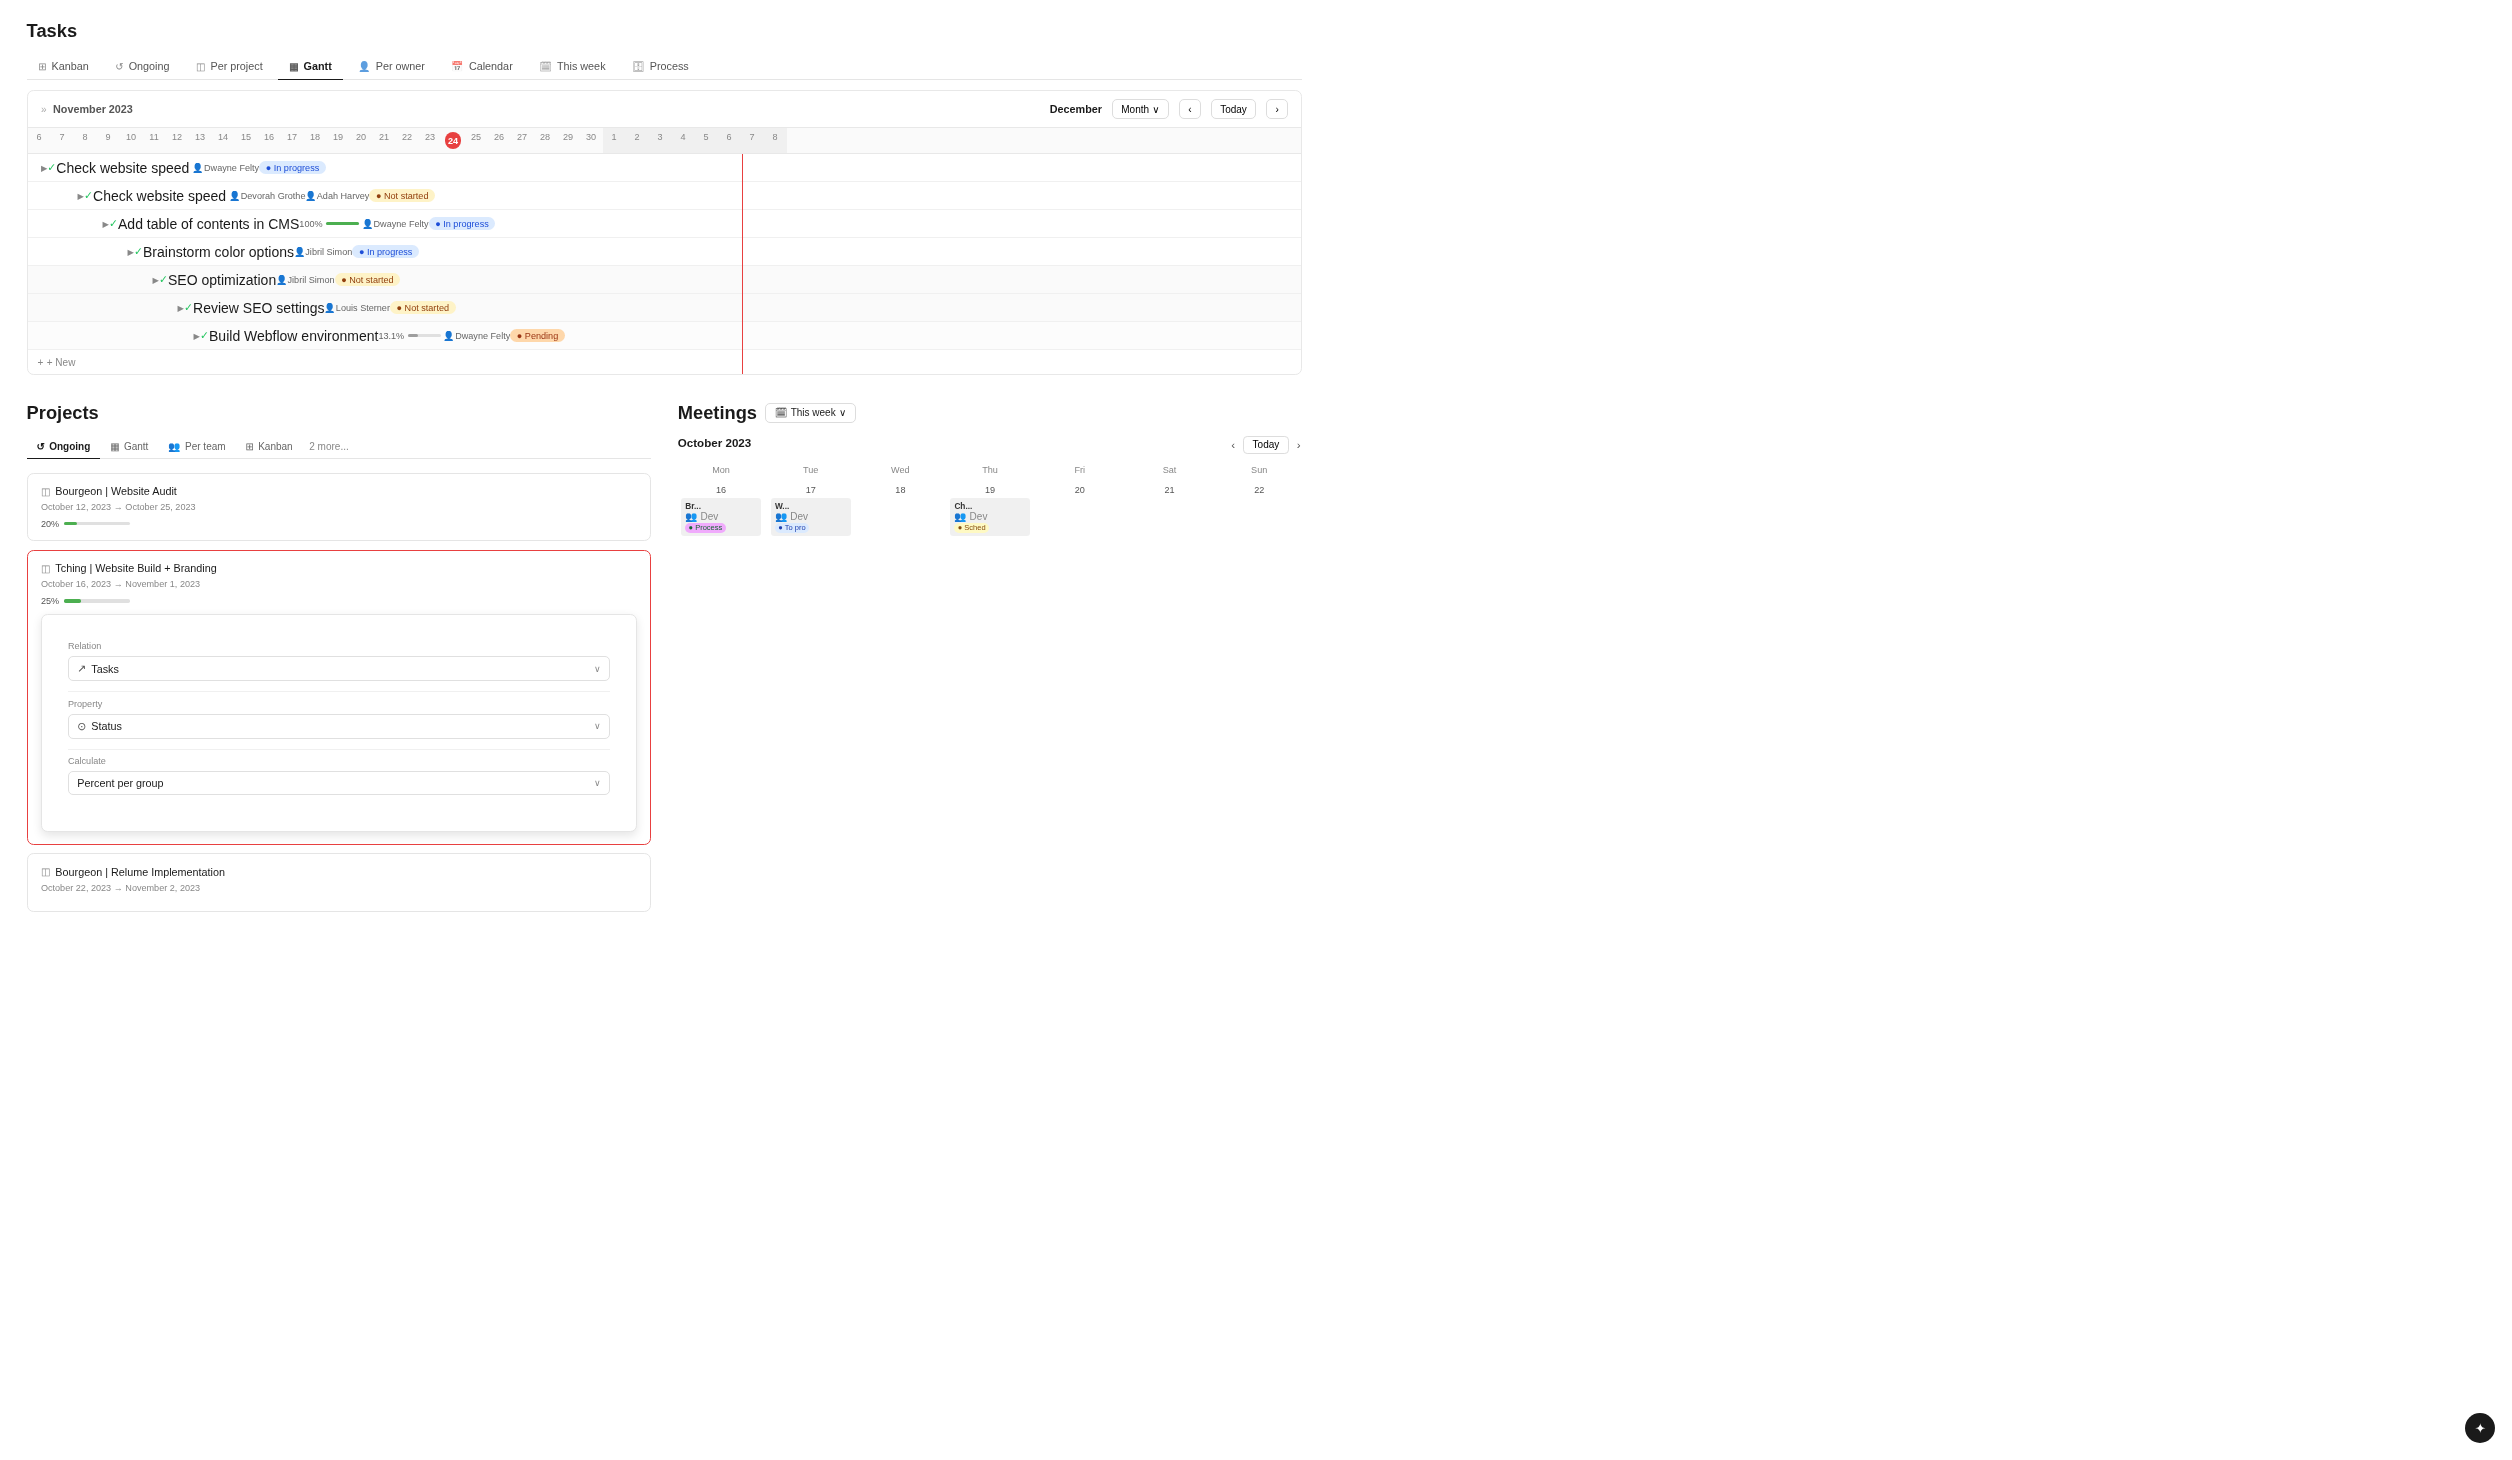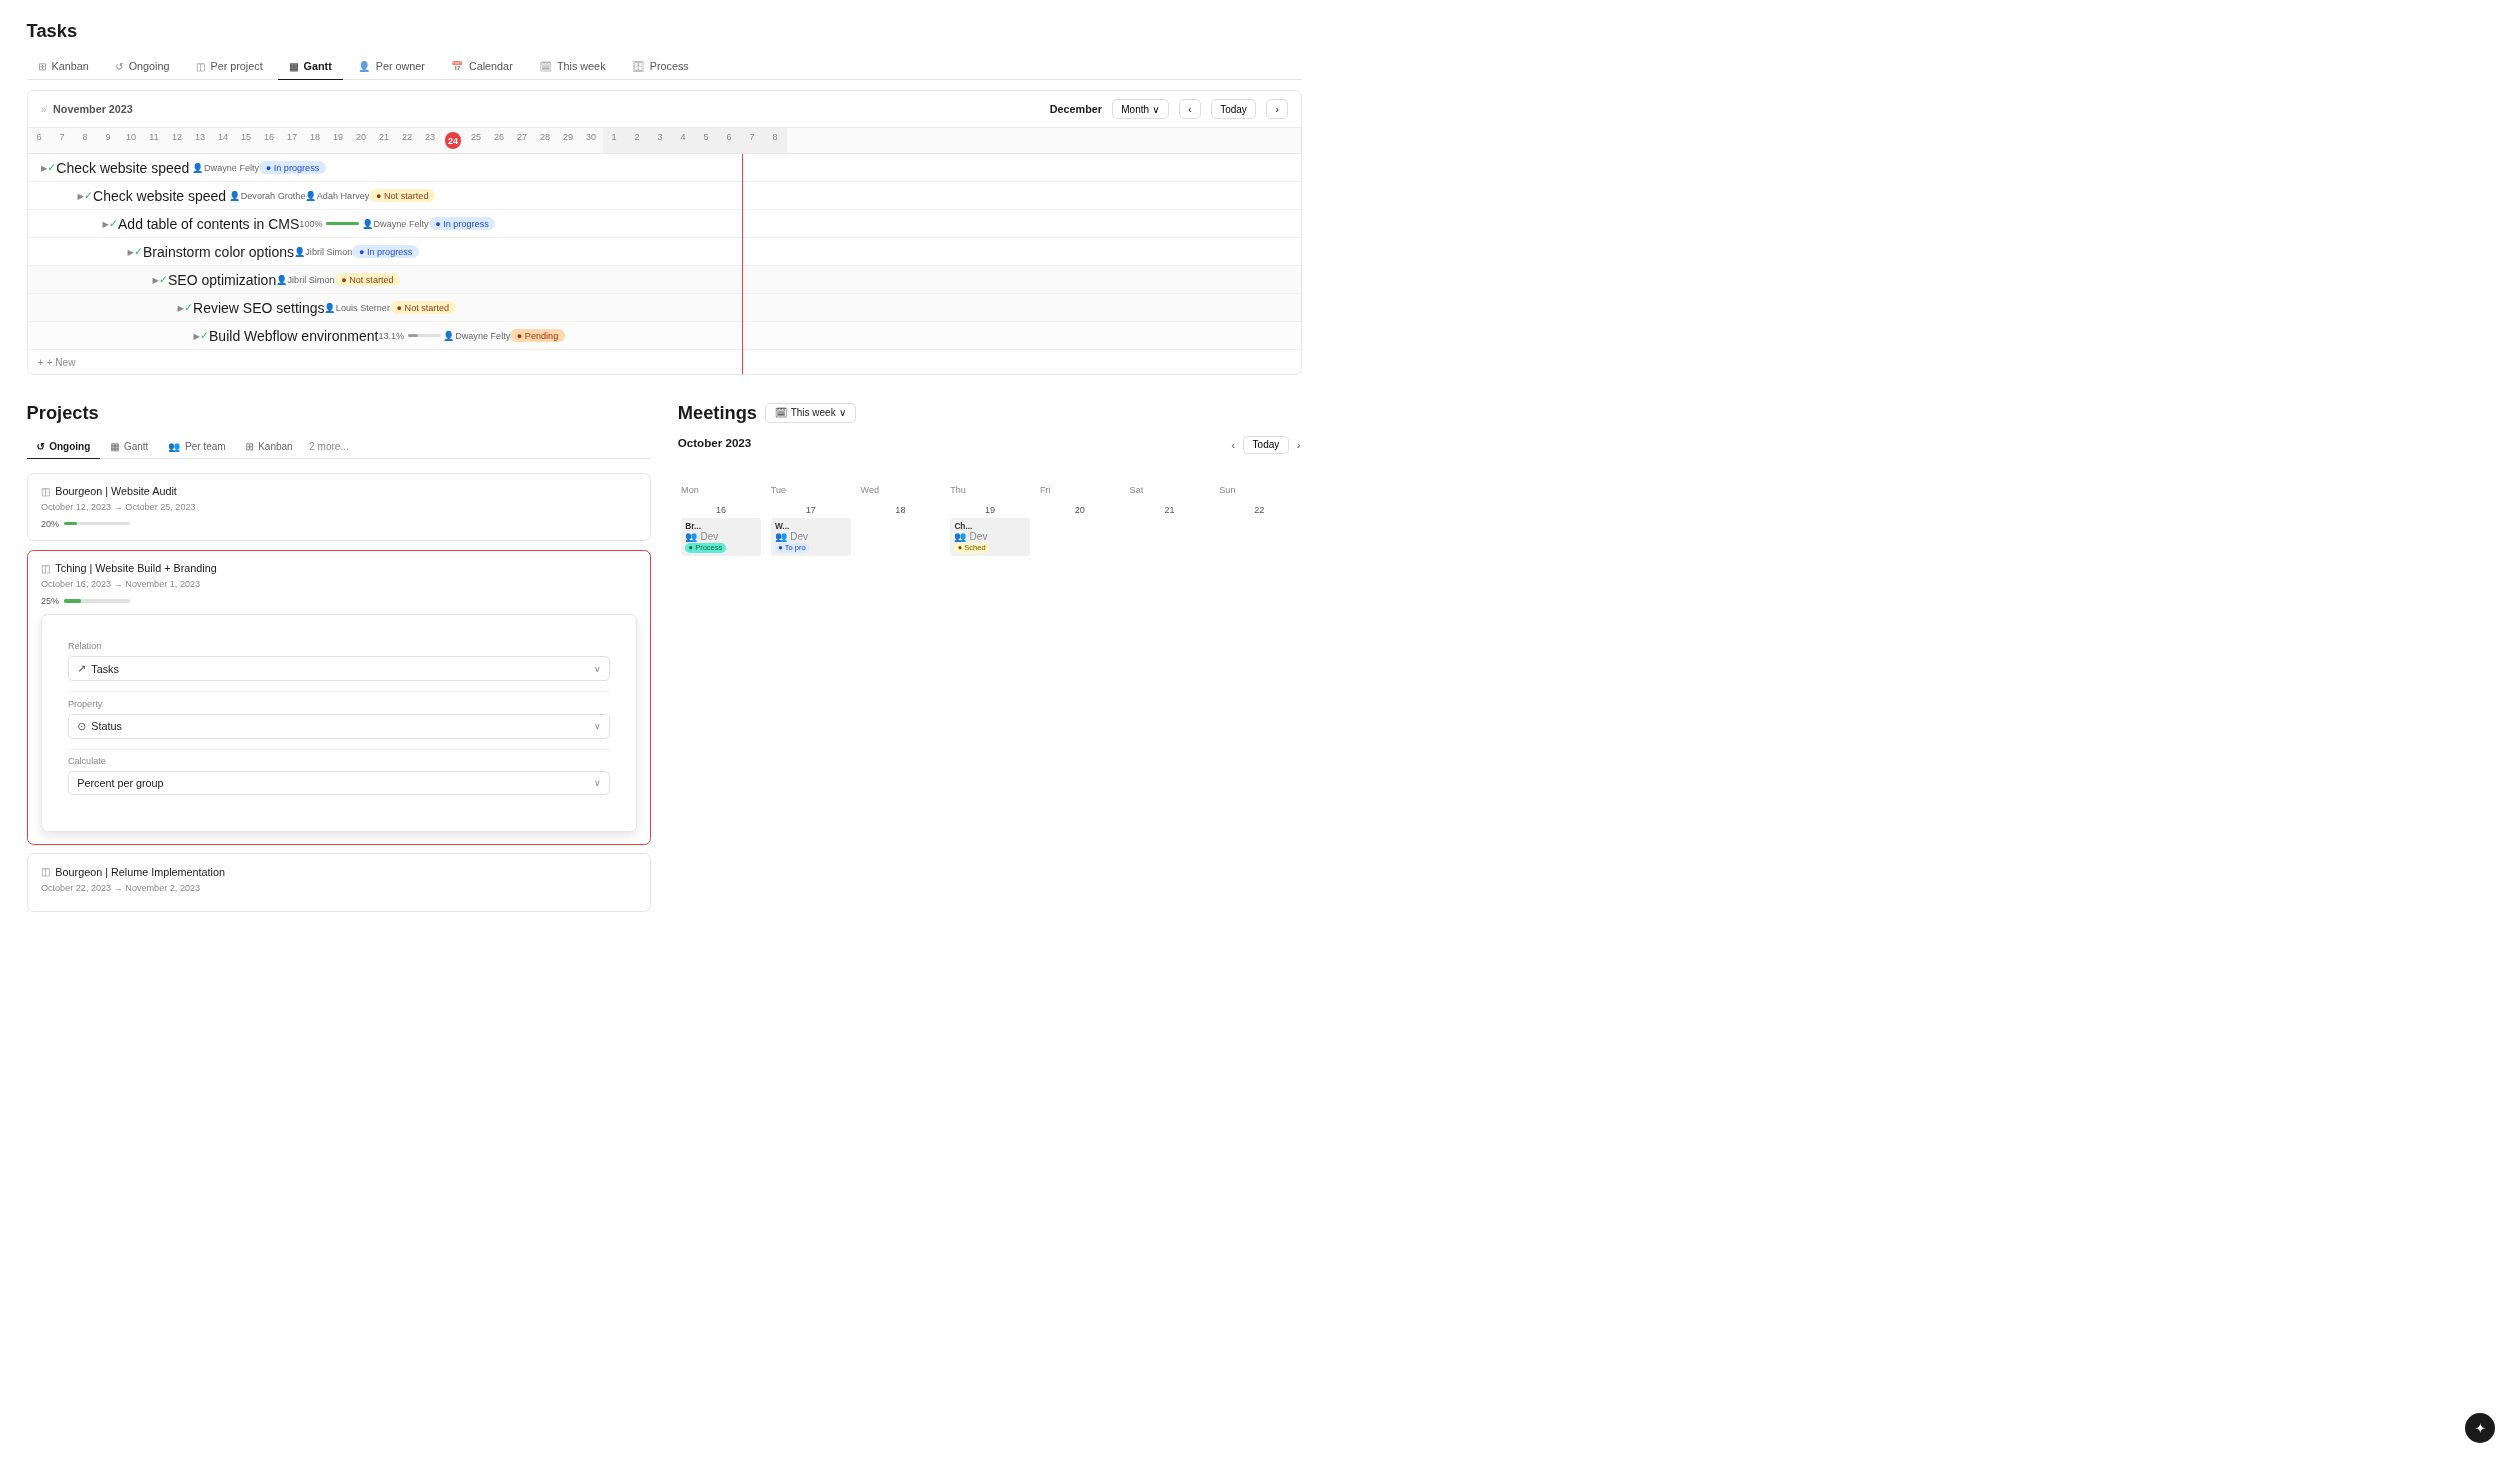--- a/index.html
+++ b/index.html
@@ -78,28 +78,28 @@
     .meetings-title { font-size: 18.3px; font-weight: 700; }
     .this-week-btn { display: flex; align-items: center; gap: 3.3px; padding: 3.3px 8.3px; border: 0.8px solid #ddd; border-radius: 5px; font-size: 10px; cursor: pointer; }
 
     .calendar-header { display: flex; align-items: flex-start; justify-content: space-between; margin-bottom: 8.3px; }
     .calendar-month { font-size: 11.6px; font-weight: 600; }
     .calendar-nav { display: flex; align-items: center; gap: 6.6px; }
     .cal-nav-btn { background: none; border: none; cursor: pointer; font-size: 11.6px; color: #555; padding: 1.7px; }
     .cal-today-btn { padding: 2.5px 8.3px; border: 0.8px solid #ddd; border-radius: 4.2px; font-size: 10px; cursor: pointer; background: #fff; }
 
     .calendar-grid { display: grid; grid-template-columns: repeat(7, 1fr); gap: 3.3px; }
-    .cal-day-header { text-align: left; font-size: 9.1px; color: #888; font-weight: 500; padding: 3.3px; margin-top: 20px; }
+    .cal-day-header { text-align: center; font-size: 9.1px; color: #888; font-weight: 500; padding: 3.3px; }
     .cal-cell { min-height: 66px; border-radius: 5px; padding: 3.3px; font-size: 9.1px; }
     .cal-date { text-align: center; font-weight: 500; color: #555; margin-bottom: 3.3px; }
     .cal-event { background: #f0f0f0; border-radius: 3.3px; padding: 2.5px 4.2px; margin-bottom: 1.7px; font-size: 8.3px; }
     .cal-event-title { font-weight: 600; color: #333; white-space: nowrap; overflow: hidden; text-overflow: ellipsis; }
     .cal-event-team { font-size: 10px; color: #888; }
     .cal-event-status { display: inline-block; padding: 0.8px 3.3px; border-radius: 6.6px; font-size: 7.5px; margin-top: 0.8px; }
-    .status-process { background: #5eead4; color: #166534; }
+    .status-process { background: #f0abfc; color: #166534; }
     .status-topro { background: #dbeafe; color: #1e40af; }
     .status-sched { background: #fef9c3; color: #854d0e; }
 
     .cursor-btn { position: fixed; bottom: 16.6px; right: 16.6px; background: #1a1a1a; color: #fff; border: none; border-radius: 50%; width: 30px; height: 30px; font-size: 13.3px; cursor: pointer; display: flex; align-items: center; justify-content: center; }
 
     
     .gantt-rows-area { position: relative; }
     .bar-row { display: flex; align-items: center; padding: 4.2px 6.6px; border-bottom: 0.8px solid #f0f0f0; min-height: 28px; }
 
     .today-line { position: absolute; top: 0; bottom: 0; width: 0.8px; background: #e84040; z-index: 5; left: 50%; }

